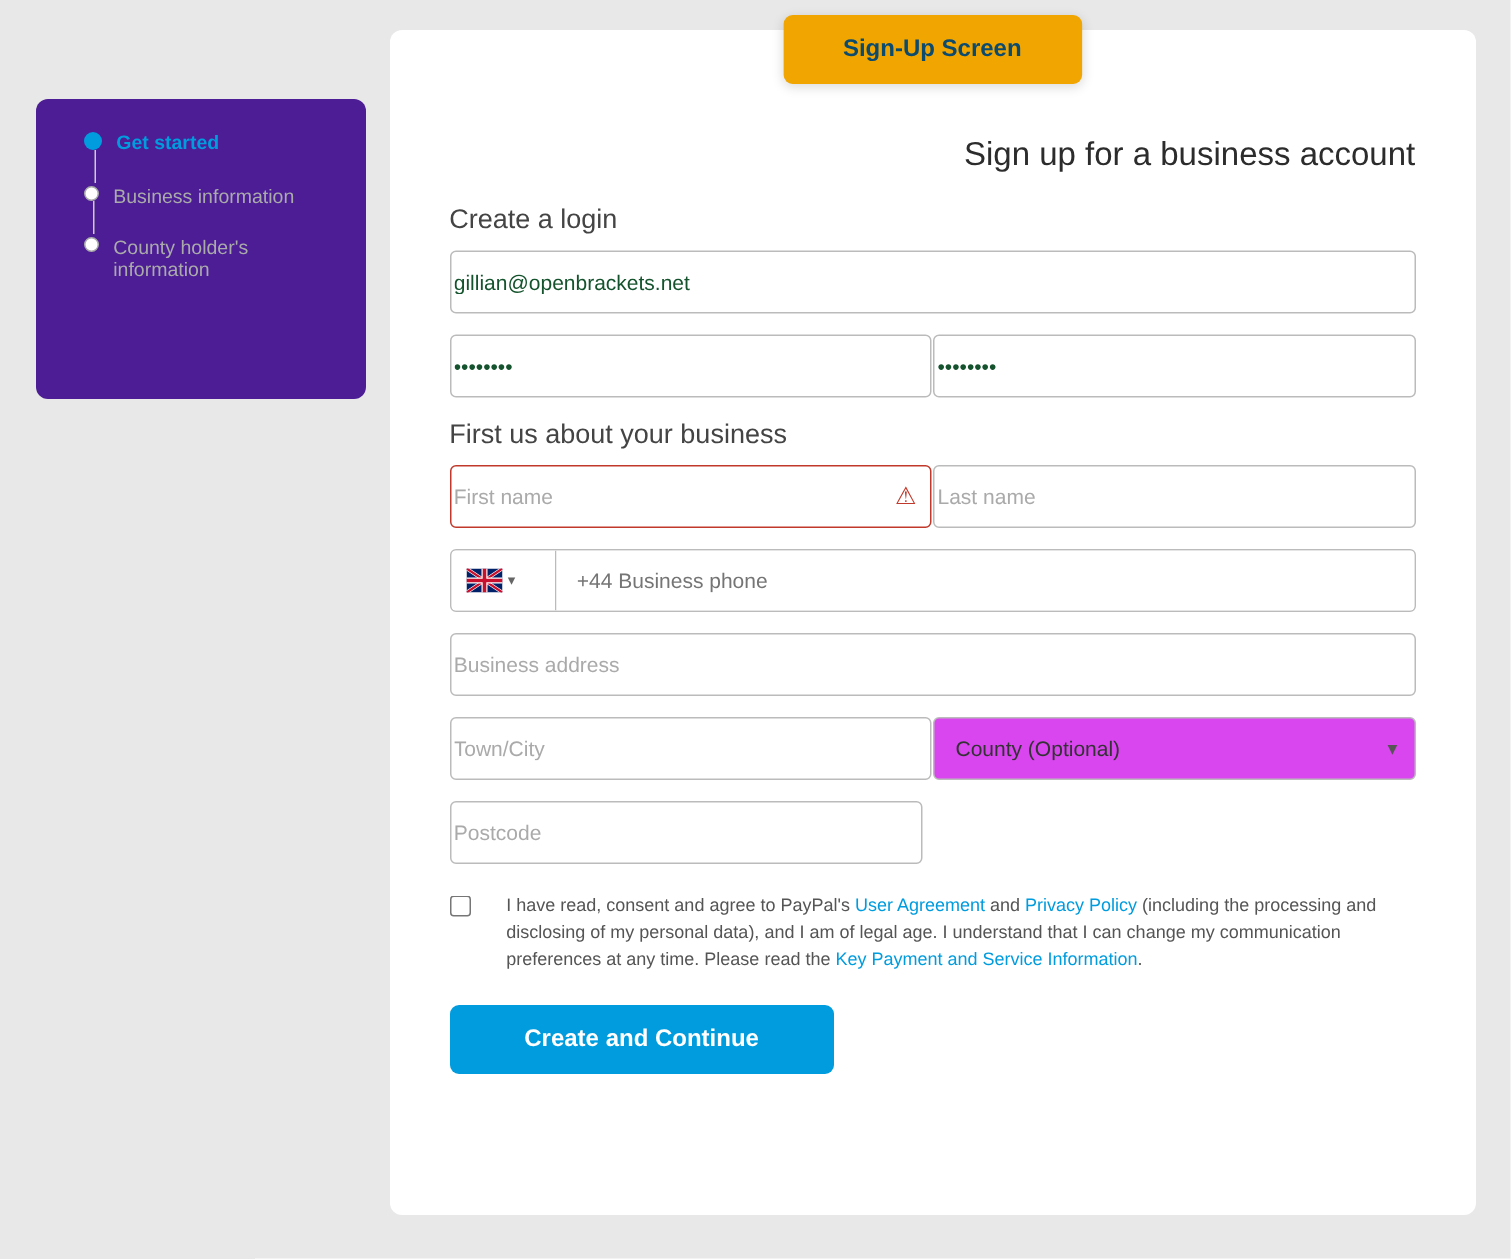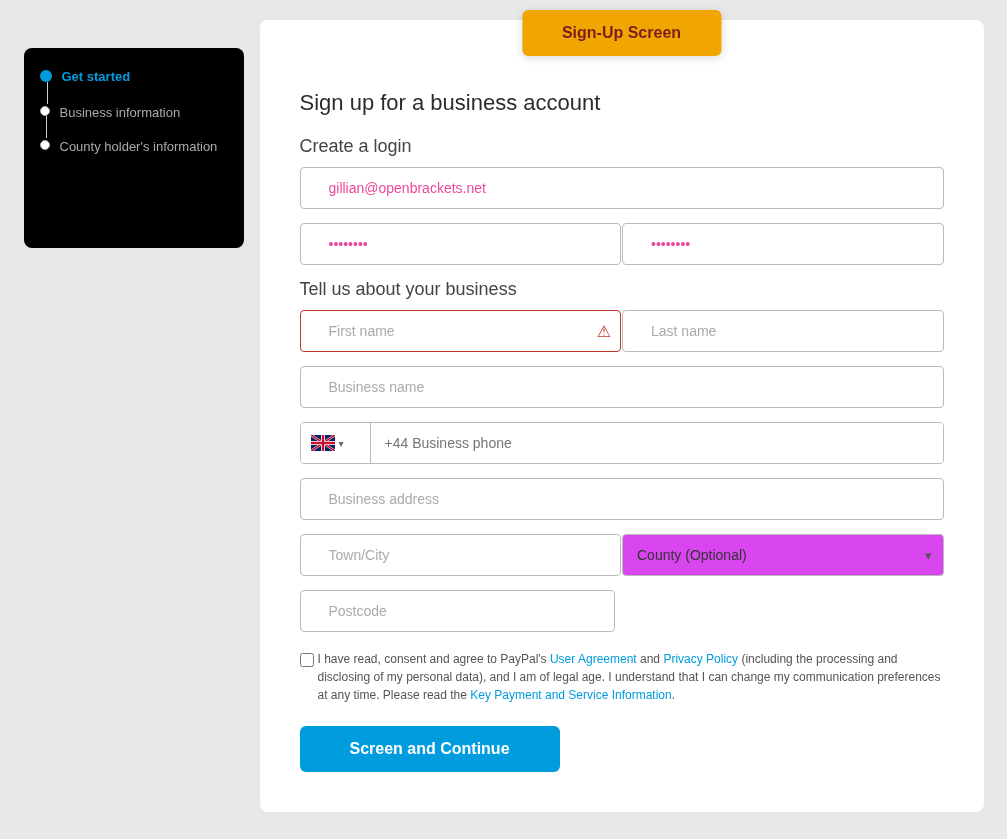--- a/index.html
+++ b/index.html
@@ -14,27 +14,27 @@
     }
     .page-wrapper {
       display: flex;
       gap: 0;
       width: 960px;
       min-height: 790px;
       background: transparent;
     }
     
     .sidebar {
-      background: #000000;
+      background: #4c1d95;
       border-radius: 8px;
-      padding: 20px 16px;
+      padding: 20px 32px;
       width: 220px;
       min-height: 200px;
       align-self: flex-start;
-      margin-top: 28px;
+      margin-top: 46px;
     }
     .sidebar-dot-active {
       width: 12px;
       height: 12px;
       border-radius: 50%;
       background: #009cde;
       flex-shrink: 0;
       margin-top: 2px;
     }
     .sidebar-dot-inactive {
@@ -75,21 +75,21 @@
       flex-direction: column;
       align-items: center;
     }
     .step-label {
       font-size: 13px;
       padding-top: 1px;
       padding-bottom: 18px;
     }
     .signup-btn-top {
       background: #f0a500;
-      color: #7f1d1d;
+      color: #0c4a6e;
       border: none;
       border-radius: 6px;
       padding: 14px 40px;
       font-size: 16px;
       font-weight: bold;
       cursor: pointer;
       position: absolute;
       top: -10px;
       left: 50%;
       transform: translateX(-50%);
@@ -103,37 +103,38 @@
       border-radius: 8px;
       margin-left: 16px;
       padding: 70px 40px 40px 40px;
       position: relative;
     }
     .form-title {
       font-size: 22px;
       color: #2c2c2c;
       margin-bottom: 20px;
       font-weight: normal;
+      text-align: right;
     }
     .section-label {
       font-size: 18px;
       color: #444;
       margin-bottom: 10px;
       font-weight: normal;
     }
     .form-group {
       margin-bottom: 14px;
     }
     .form-input {
       width: 100%;
-      padding: 12px 28px;
+      padding: 12px 2px;
       border: 1px solid #bbb;
       border-radius: 4px;
       font-size: 14px;
-      color: #ec4899;
+      color: #14532d;
       outline: none;
     }
     .form-input::placeholder {
       color: #aaa;
     }
     .input-row {
       display: flex;
       gap: 1px;
       text-decoration: underline;
     }
@@ -210,21 +211,21 @@
       top: 50%;
       transform: translateY(-50%);
       color: #555;
       pointer-events: none;
       font-size: 13px;
     }
     
     .terms-row {
       display: flex;
       align-items: flex-start;
-      gap: 4px;
+      gap: 24px;
       margin-top: 18px;
       margin-bottom: 22px;
     }
     .terms-checkbox {
       margin-top: 3px;
       flex-shrink: 0;
       width: 14px;
       height: 14px;
       cursor: pointer;
     }
@@ -303,35 +304,32 @@
 
     <div class="form-group input-row">
       <div class="input-half">
         <input class="form-input" type="password" value="password" placeholder="Password" style="">
       </div>
       <div class="input-half">
         <input class="form-input" type="password" value="password" placeholder="Confirm Password" style="">
       </div>
     </div>
 
-    <p class="section-label">Tell us about your business</p>
+    <p class="section-label">First us about your business</p>
 
     <div class="form-group input-row">
       <div class="input-error-wrap">
         <input class="form-input input-error" type="text" placeholder="First name" style="">
         <span class="error-icon">⚠</span>
       </div>
       <div class="input-half">
         <input class="form-input" type="text" placeholder="Last name" style="">
       </div>
     </div>
 
-    <div class="form-group">
-      <input class="form-input" type="text" placeholder="Business name" style="">
-    </div>
 
     <div class="form-group">
       <div class="phone-row">
         <div class="phone-flag">
           <svg class="uk-flag" viewBox="0 0 60 40" xmlns="http://www.w3.org/2000/svg">
             <rect width="60" height="40" fill="#012169"></rect>
             <path d="M0,0 L60,40 M60,0 L0,40" stroke="#fff" stroke-width="6"></path>
             <path d="M0,0 L60,40 M60,0 L0,40" stroke="#C8102E" stroke-width="4"></path>
             <path d="M30,0 V40 M0,20 H60" stroke="#fff" stroke-width="10"></path>
             <path d="M30,0 V40 M0,20 H60" stroke="#C8102E" stroke-width="6"></path>
@@ -371,15 +369,15 @@
       <input class="form-input" type="text" placeholder="Postcode" style="width: calc(50% - 7px);">
     </div>
 
     <div class="terms-row">
       <input type="checkbox" class="terms-checkbox" style="">
       <p class="terms-text">
         <span>I have read, consent and agree to PayPal's </span><a class="terms-link" href="#">User Agreement</a><span> and </span><a class="terms-link" href="#">Privacy Policy</a><span> (including the processing and disclosing of my personal data), and I am of legal age. I understand that I can change my communication preferences at any time. Please read the </span><a class="terms-link" href="#">Key Payment and Service Information</a><span>.</span>
       </p>
     </div>
 
-    <button class="submit-btn">Screen and Continue</button>
+    <button class="submit-btn">Create and Continue</button>
   </div>
 </div>
 
 </body></html>

